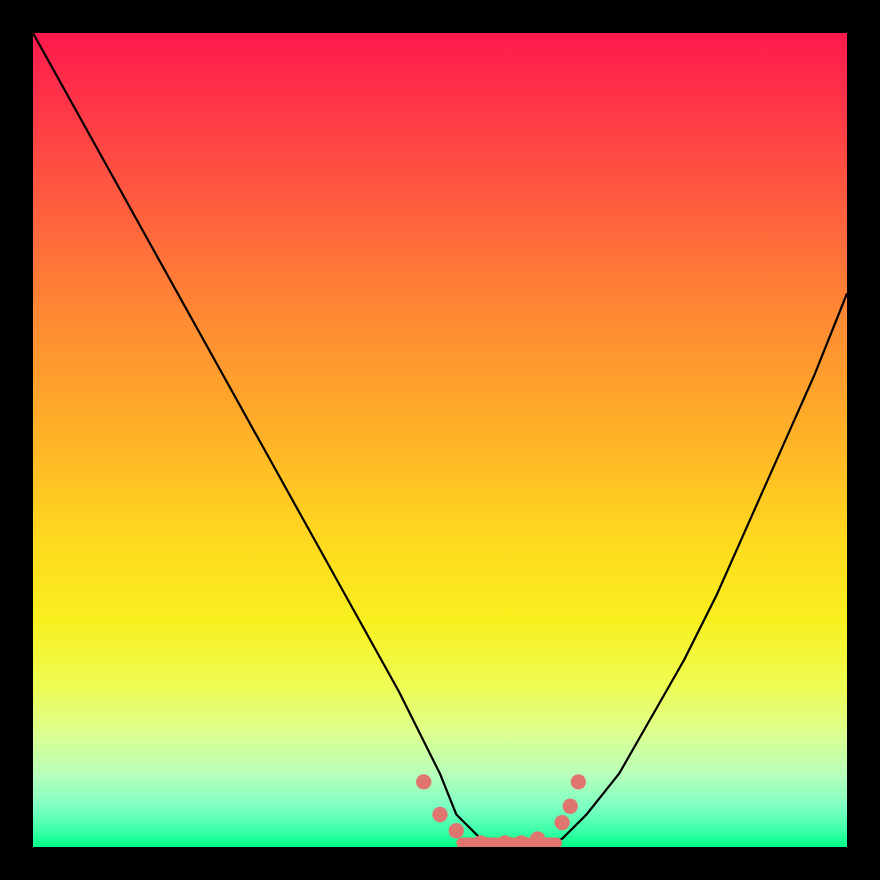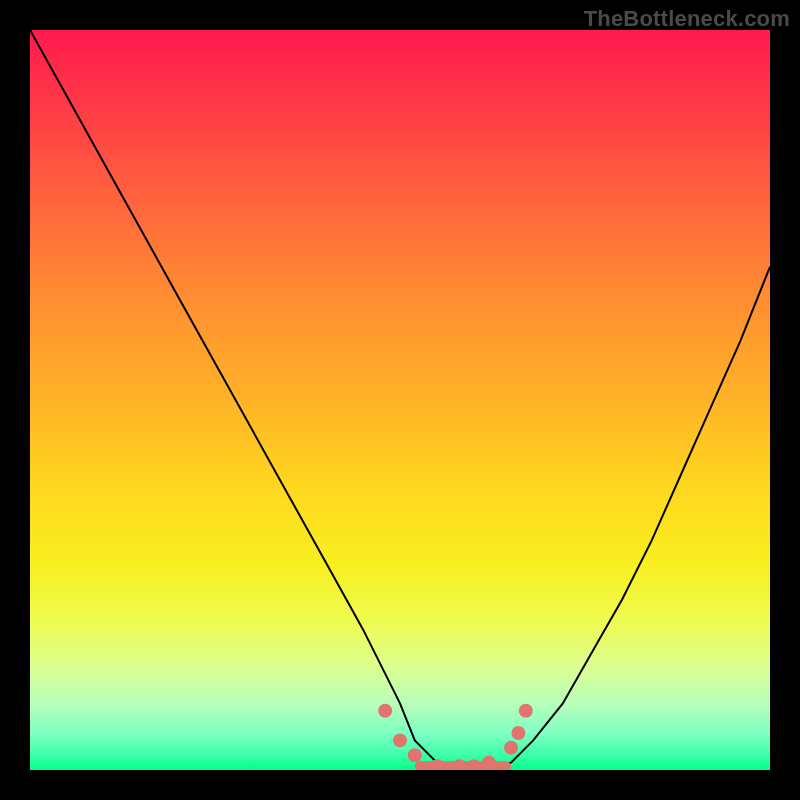--- a/index.html
+++ b/index.html
@@ -93,14 +93,13 @@
           <circle cx="429.2" cy="736.3" r="7" class="dot"></circle>
           <circle cx="444.0" cy="736.3" r="7" class="dot"></circle>
           <circle cx="458.8" cy="732.6" r="7" class="dot"></circle>
           <circle cx="481.0" cy="717.8" r="7" class="dot"></circle>
           <circle cx="488.4" cy="703.0" r="7" class="dot"></circle>
           <circle cx="495.8" cy="680.8" r="7" class="dot"></circle>
         </g>
     </svg>
   </div>
 
-  <div class="watermark">TheBottleneck.com</div>
 </div>
 
 </body></html>

